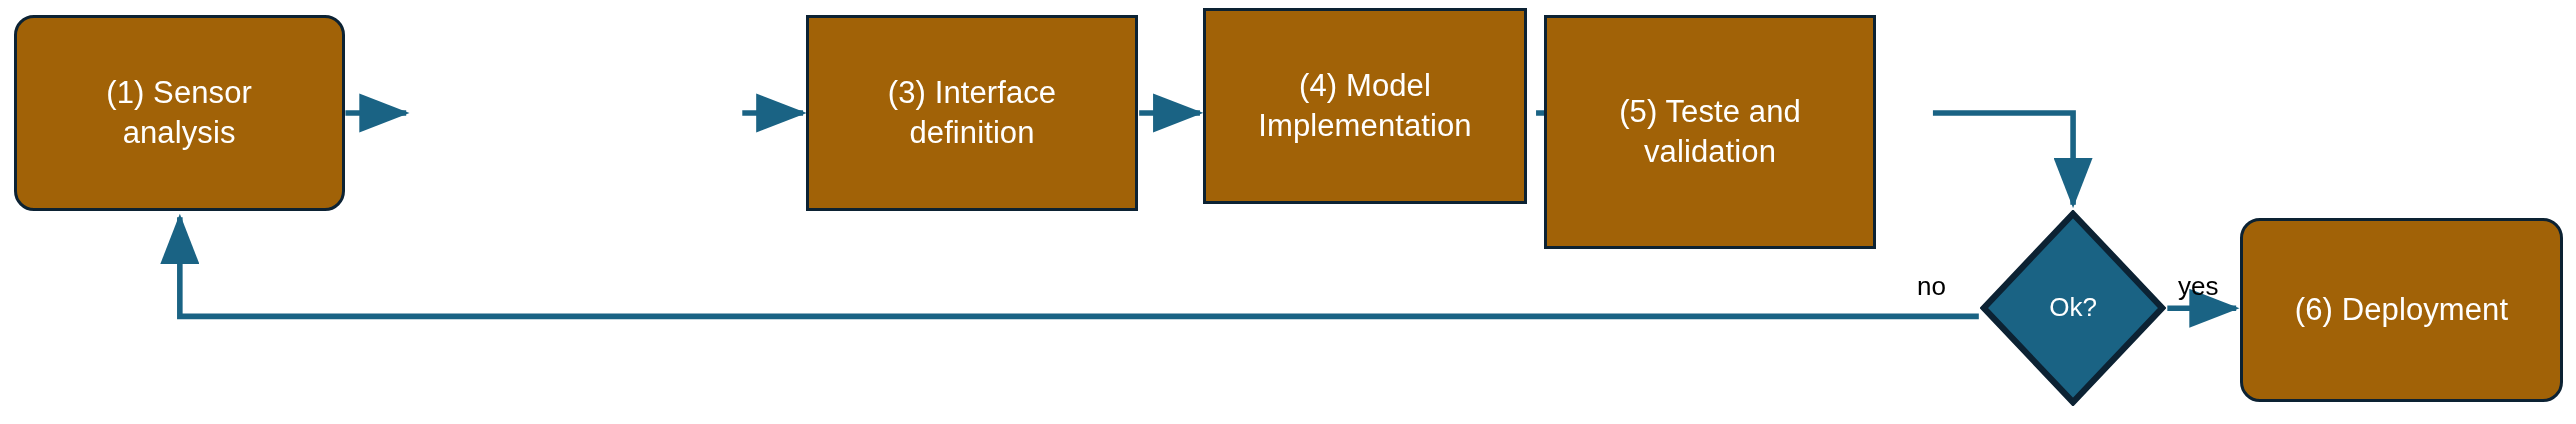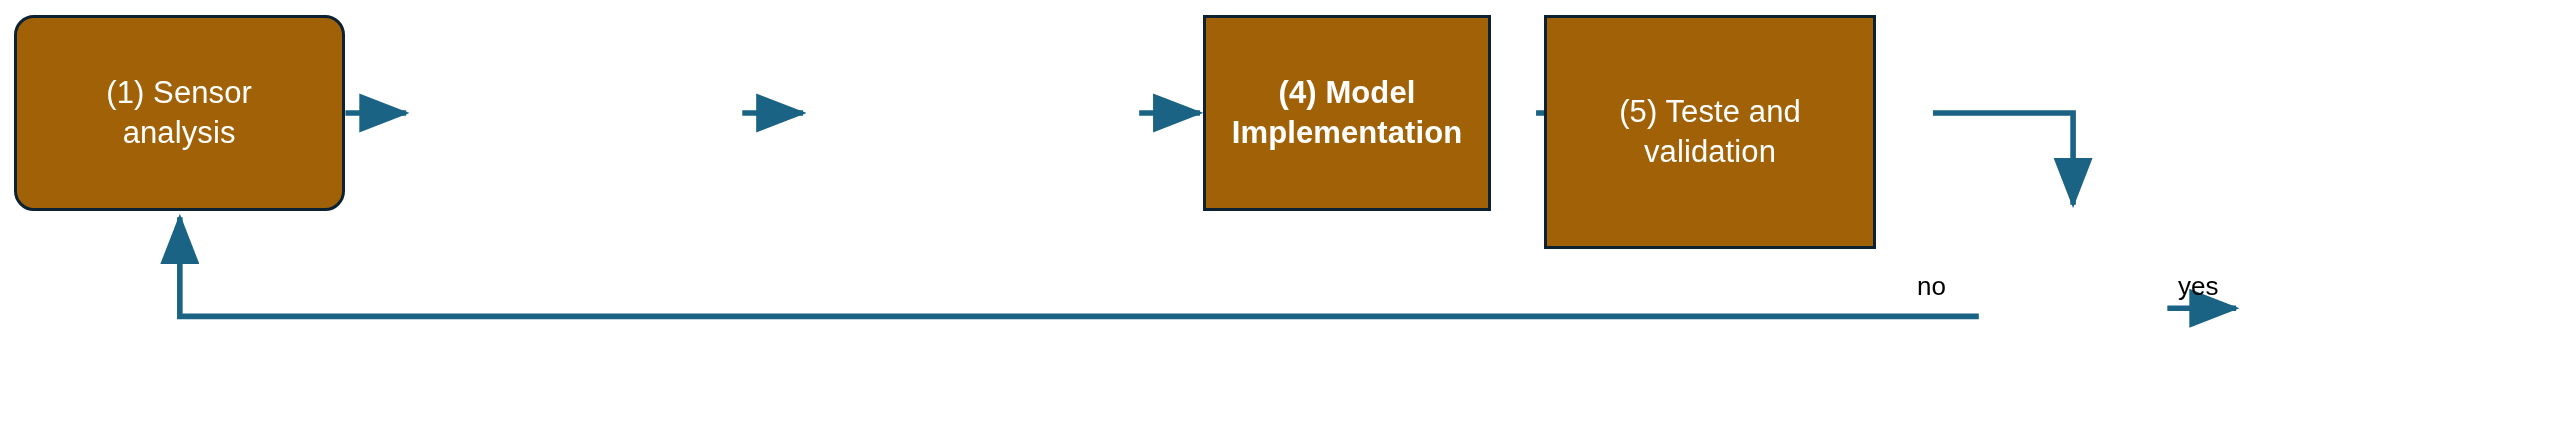--- a/index.html
+++ b/index.html
@@ -116,28 +116,37 @@
 
     <line x1="3495" y1="497" x2="3606" y2="497" stroke="#1a6384" stroke-width="9" marker-end="url(#arrowhead)"></line>
 
     <path d="M 3191 510 L 290 510 L 290 350" fill="none" stroke="#1a6384" stroke-width="9" marker-end="url(#arrowhead)"></path>
   </svg>
 
   <div class="node rounded" style="left:13.6px; top:15px; width:331px; height:196px;">(1)  Sensor
 analysis</div>
 
 
+  <div class="node" style="left:806px; top:15px; width:332px; height:196px;">(3) Interface
+definition</div>
 
-  <div class="node" style="left:1203px; top:15px; width:288px; height:196px;font-weight:bold;">(4) Model
+  <div class="node" style="left:1203px; top:8px; width:324px; height:196px;">(4) Model
 Implementation</div>
 
   <div class="node" style="left:1544px; top:15px; width:332px; height:234px;">(5) Teste and
 validation</div>
 
+  <div class="node rounded" style="left:2240px; top:218px; width:323px; height:184px;">(6) Deployment</div>
 
+  <div class="diamond-wrap" style="left:1980px; top:210px; width:186px; height:196px;">
+    <svg width="186" height="196" viewBox="0 0 300 316" xmlns="http://www.w3.org/2000/svg">
+      <polygon points="150,6 294,158 150,310 6,158" fill="#1a6384" stroke="#0c2233" stroke-width="10" stroke-linejoin="miter"></polygon>
+    </svg>
+    <div class="diamond-label">Ok?</div>
+  </div>
 
   <div class="edge-label" style="left:2178px; top:272px;">yes</div>
 
   <div class="edge-label align-right" style="left:1891px; top:272px; width:81px;">no</div>
 
 
 </div>
 
 
 </body></html>

